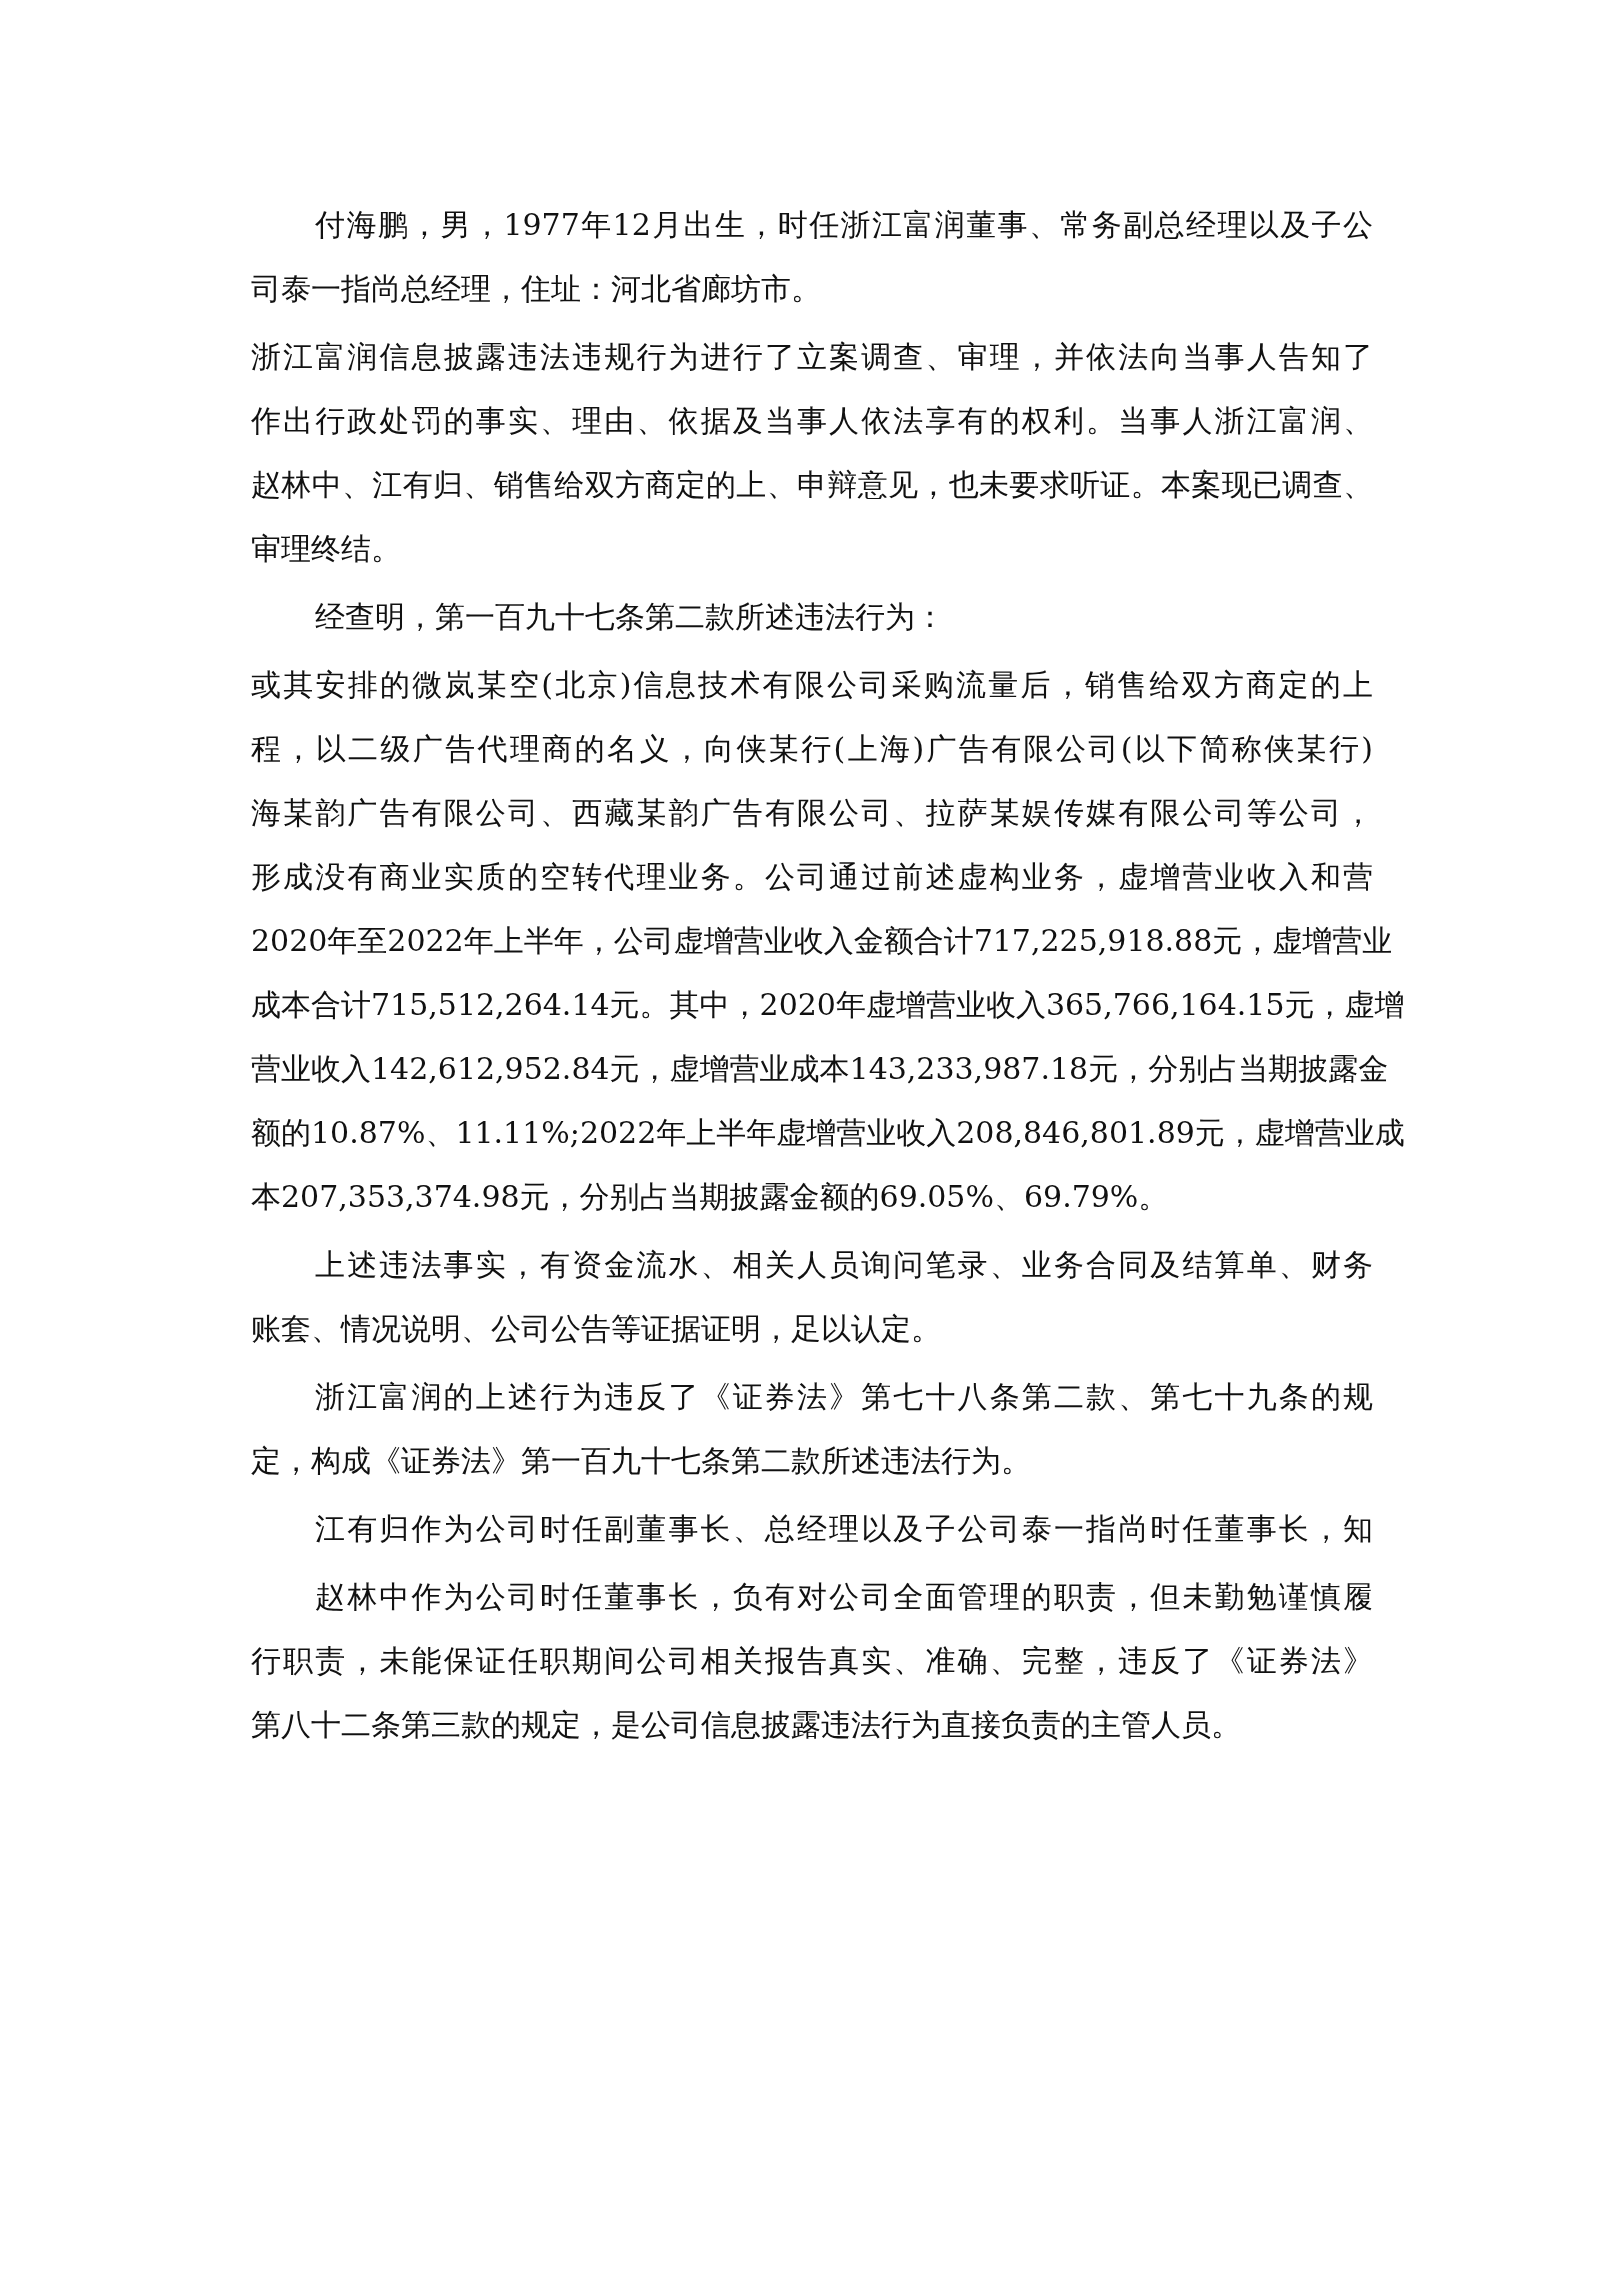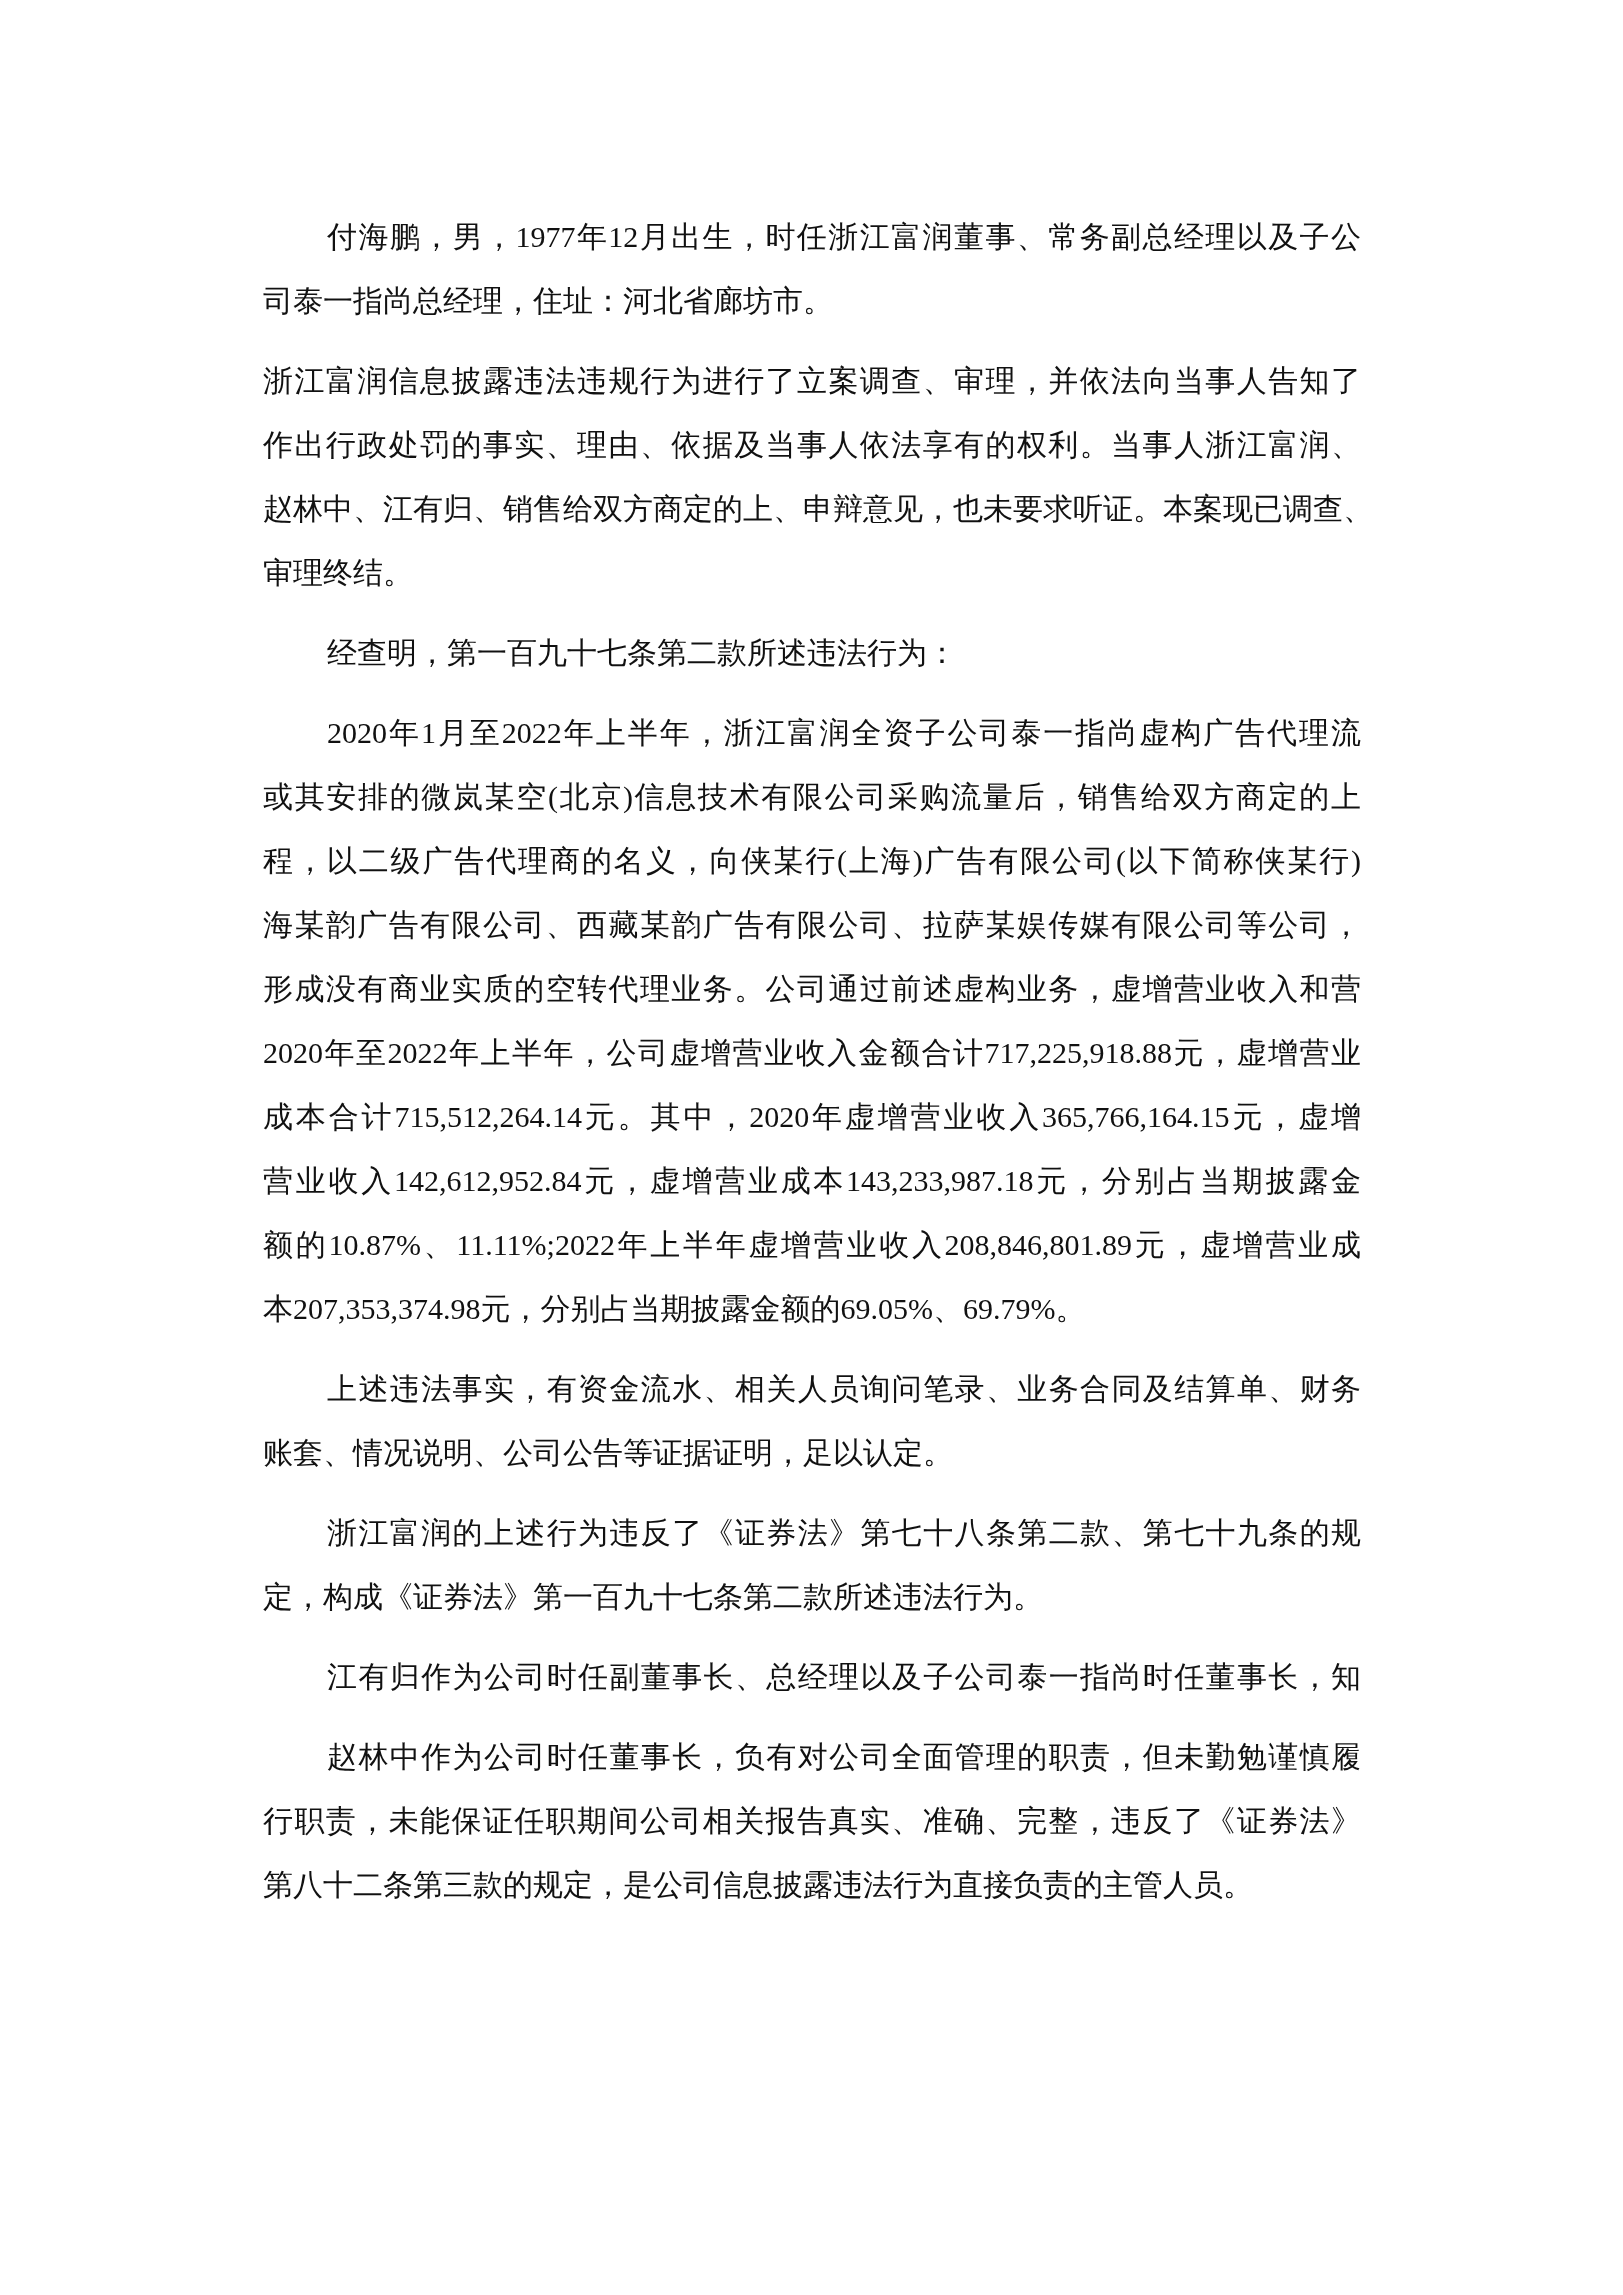--- a/index.html
+++ b/index.html
@@ -16,23 +16,22 @@
     .page {
       position: absolute;
       left: 247px;
       top: 189px;
       width: 1130px;
       color: #111111;
       font-family: "DejaVu Serif", "Liberation Serif", serif;
       font-size: 30px;
     }
     .para {
-      margin: 16px;
+      margin: 4px;
       padding: 0;
-      font-family: Liberation Serif, serif;
     }
     .line {
       display: block;
       height: 64px;
       line-height: 64px;
       white-space: nowrap;
       text-align: justify;
       text-align-last: justify;
       overflow: visible;
     }
@@ -58,21 +57,20 @@
     <span class="line">作出行政处罚的事实、理由、依据及当事人依法享有的权利。当事人浙江富润、</span>
     <span class="line">赵林中、江有归、销售给双方商定的上、申辩意见，也未要求听证。本案现已调查、</span>
     <span class="line last">审理终结。</span>
   </div>
 
   <div class="para">
     <span class="line indent last">经查明，第一百九十七条第二款所述违法行为：</span>
   </div>
 
   <div class="para">
-    <span class="line indent">2020年1月至2022年上半年，浙江富润全资子公司泰一指尚虚构广告代理流</span>
     <span class="line">或其安排的微岚某空(北京)信息技术有限公司采购流量后，销售给双方商定的上</span>
     <span class="line">程，以二级广告代理商的名义，向侠某行(上海)广告有限公司(以下简称侠某行)</span>
     <span class="line">海某韵广告有限公司、西藏某韵广告有限公司、拉萨某娱传媒有限公司等公司，</span>
     <span class="line">形成没有商业实质的空转代理业务。公司通过前述虚构业务，虚增营业收入和营</span>
     <span class="line">2020年至2022年上半年，公司虚增营业收入金额合计717,225,918.88元，虚增营业</span>
     <span class="line">成本合计715,512,264.14元。其中，2020年虚增营业收入365,766,164.15元，虚增</span>
     <span class="line">营业收入142,612,952.84元，虚增营业成本143,233,987.18元，分别占当期披露金</span>
     <span class="line">额的10.87%、11.11%;2022年上半年虚增营业收入208,846,801.89元，虚增营业成</span>
     <span class="line last">本207,353,374.98元，分别占当期披露金额的69.05%、69.79%。</span>
   </div>

